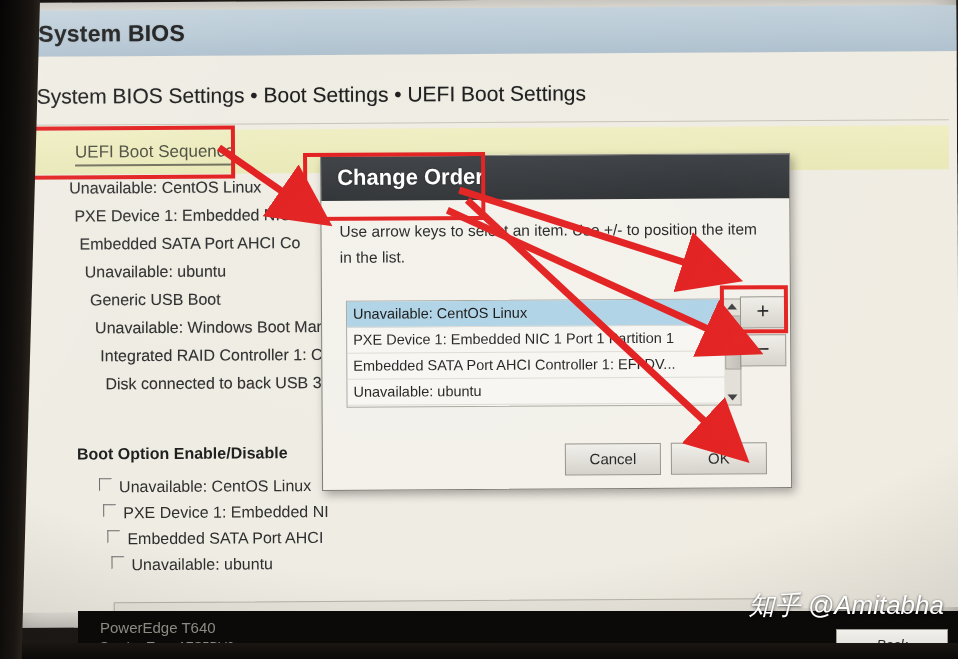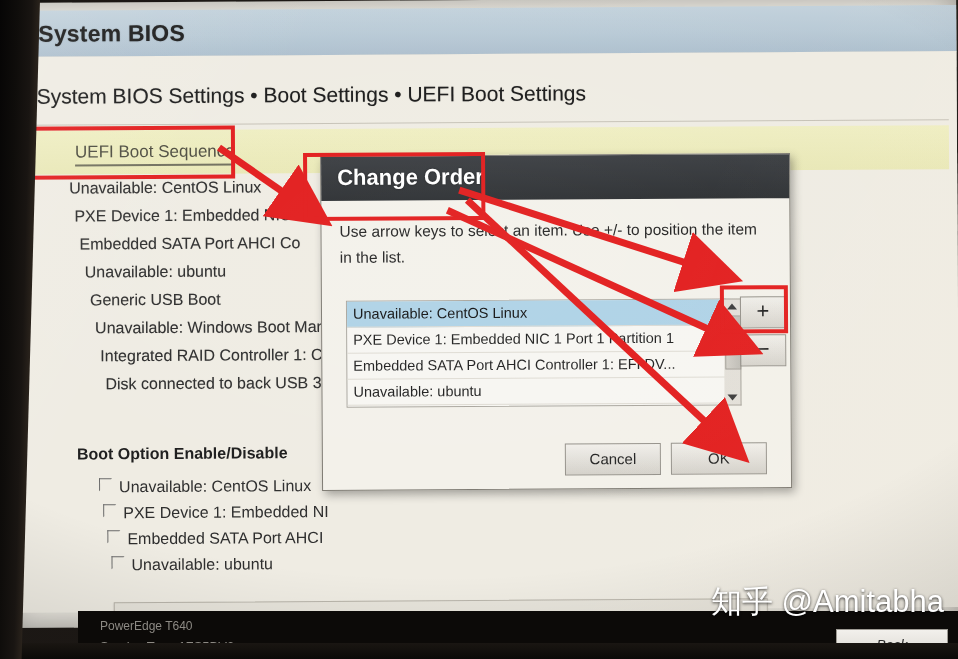--- a/index.html
+++ b/index.html
@@ -66,21 +66,21 @@
   
   .helpbox{position:absolute;left:92px;top:546px;width:652px;height:52px;
     background:#e7e4db;border:1px solid #b9b5ab;box-shadow:0 1px 2px rgba(0,0,0,.12);}
   .infoicon{position:absolute;left:14px;top:12px;width:26px;height:26px;border-radius:50%;
     background:radial-gradient(circle at 34% 28%,#6fc0ef 0%,#1f86cf 55%,#0b5fa5 100%);
     color:#fff;font-weight:bold;font-size:18px;text-align:center;line-height:26px;font-family:"Liberation Serif",serif;}
   .helptext{position:absolute;left:50px;top:8px;width:592px;font-size:12.5px;color:#2a2a2a;line-height:18px;}
 
   
   .footer{position:absolute;left:78px;top:611px;width:880px;height:48px;background:#0c0a08;z-index:28;}
-  .footer .m1{position:absolute;left:22px;top:8px;font-size:12px;color:#8d8a84;}
+  .footer .m1{position:absolute;left:22px;top:8px;font-size:15px;color:#8d8a84;}
   .footer .m2{position:absolute;left:22px;top:28px;font-size:13px;color:#8d8a84;}
   .backbtn{position:absolute;right:10px;top:18px;width:110px;height:30px;
     background:linear-gradient(180deg,#f2f0ec 0%,#d9d6cf 100%);
     border:1px solid #9d9a93;color:#2b2b2b;font-size:14px;font-style:italic;
     text-align:center;line-height:30px;}
 
   
   .modal{position:absolute;left:313px;top:155px;width:468px;height:333px;
     background:#f3f1ea;border:1px solid #7d7a72;box-shadow:3px 4px 10px rgba(0,0,0,.33);z-index:15;}
   .modal .bar{position:absolute;left:0;top:0;width:468px;height:44px;
@@ -231,15 +231,15 @@
 
   <div class="footer">
     <div class="m1">PowerEdge T640</div>
     <div class="m2">Service Tag : 1ZS5BV2</div>
     <div class="backbtn">Back</div>
   </div>
 
   <div class="bezel-left"></div>
   <div class="bezel-bottom"></div>
 
-  <div style="position:absolute;right:14px;bottom:36px;z-index:40;color:#fff;font-size:31px;
-              text-shadow:0 1px 3px rgba(0,0,0,.8);font-family:'Liberation Sans',sans-serif;">知乎 @Amitabha</div>
+  <div style="position:absolute;right:14px;bottom:36px;z-index:40;color:#fff;font-size:26px;
+              text-shadow:0 1px 3px rgba(0,0,0,.8);font-family:'Liberation Sans',sans-serif;font-style:italic;">知乎 @Amitabha</div>
 </div>
 
 </body></html>

